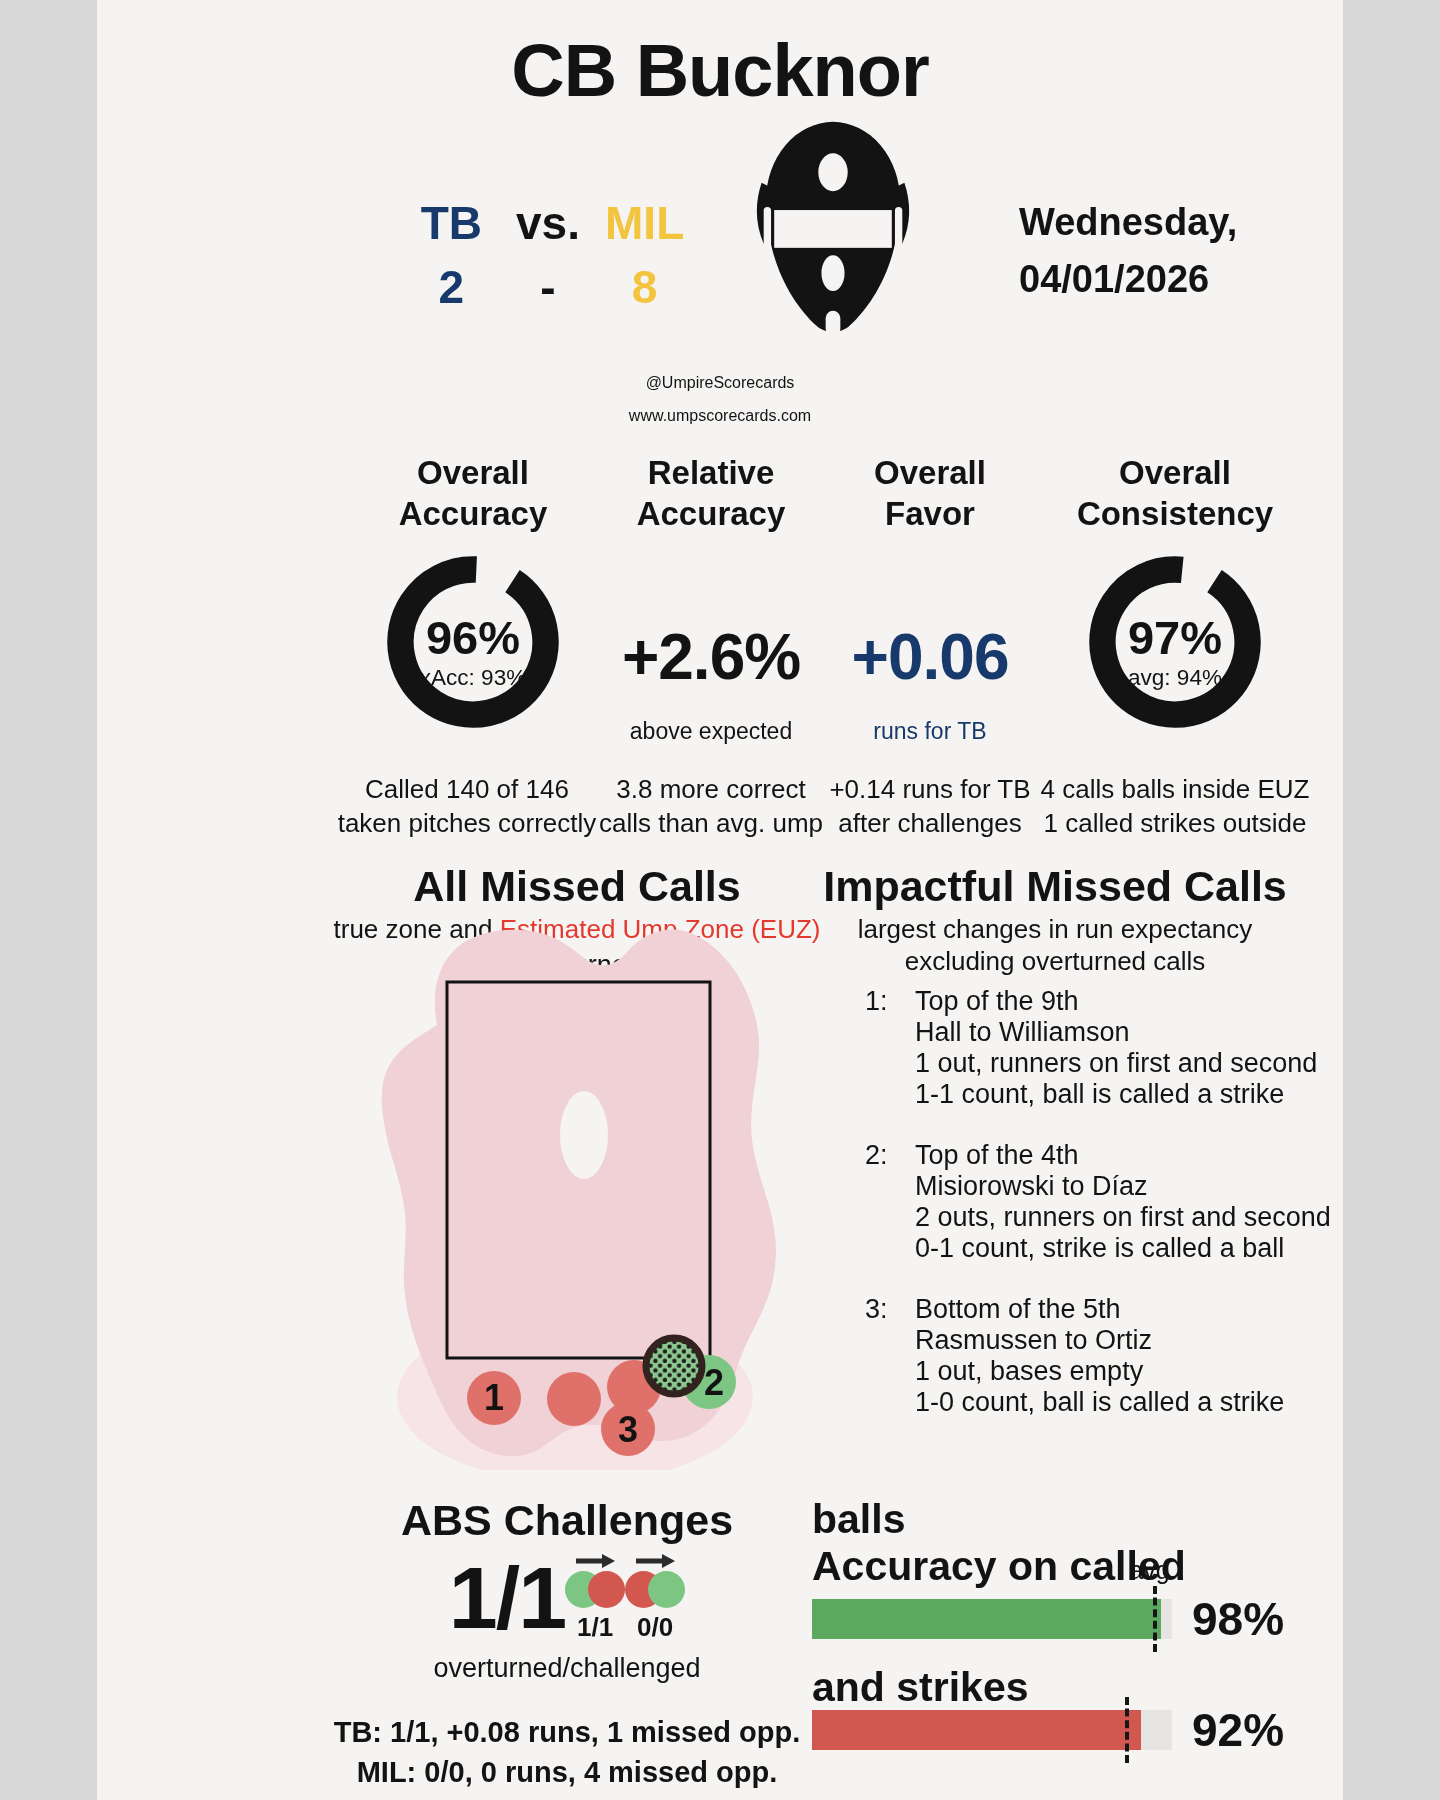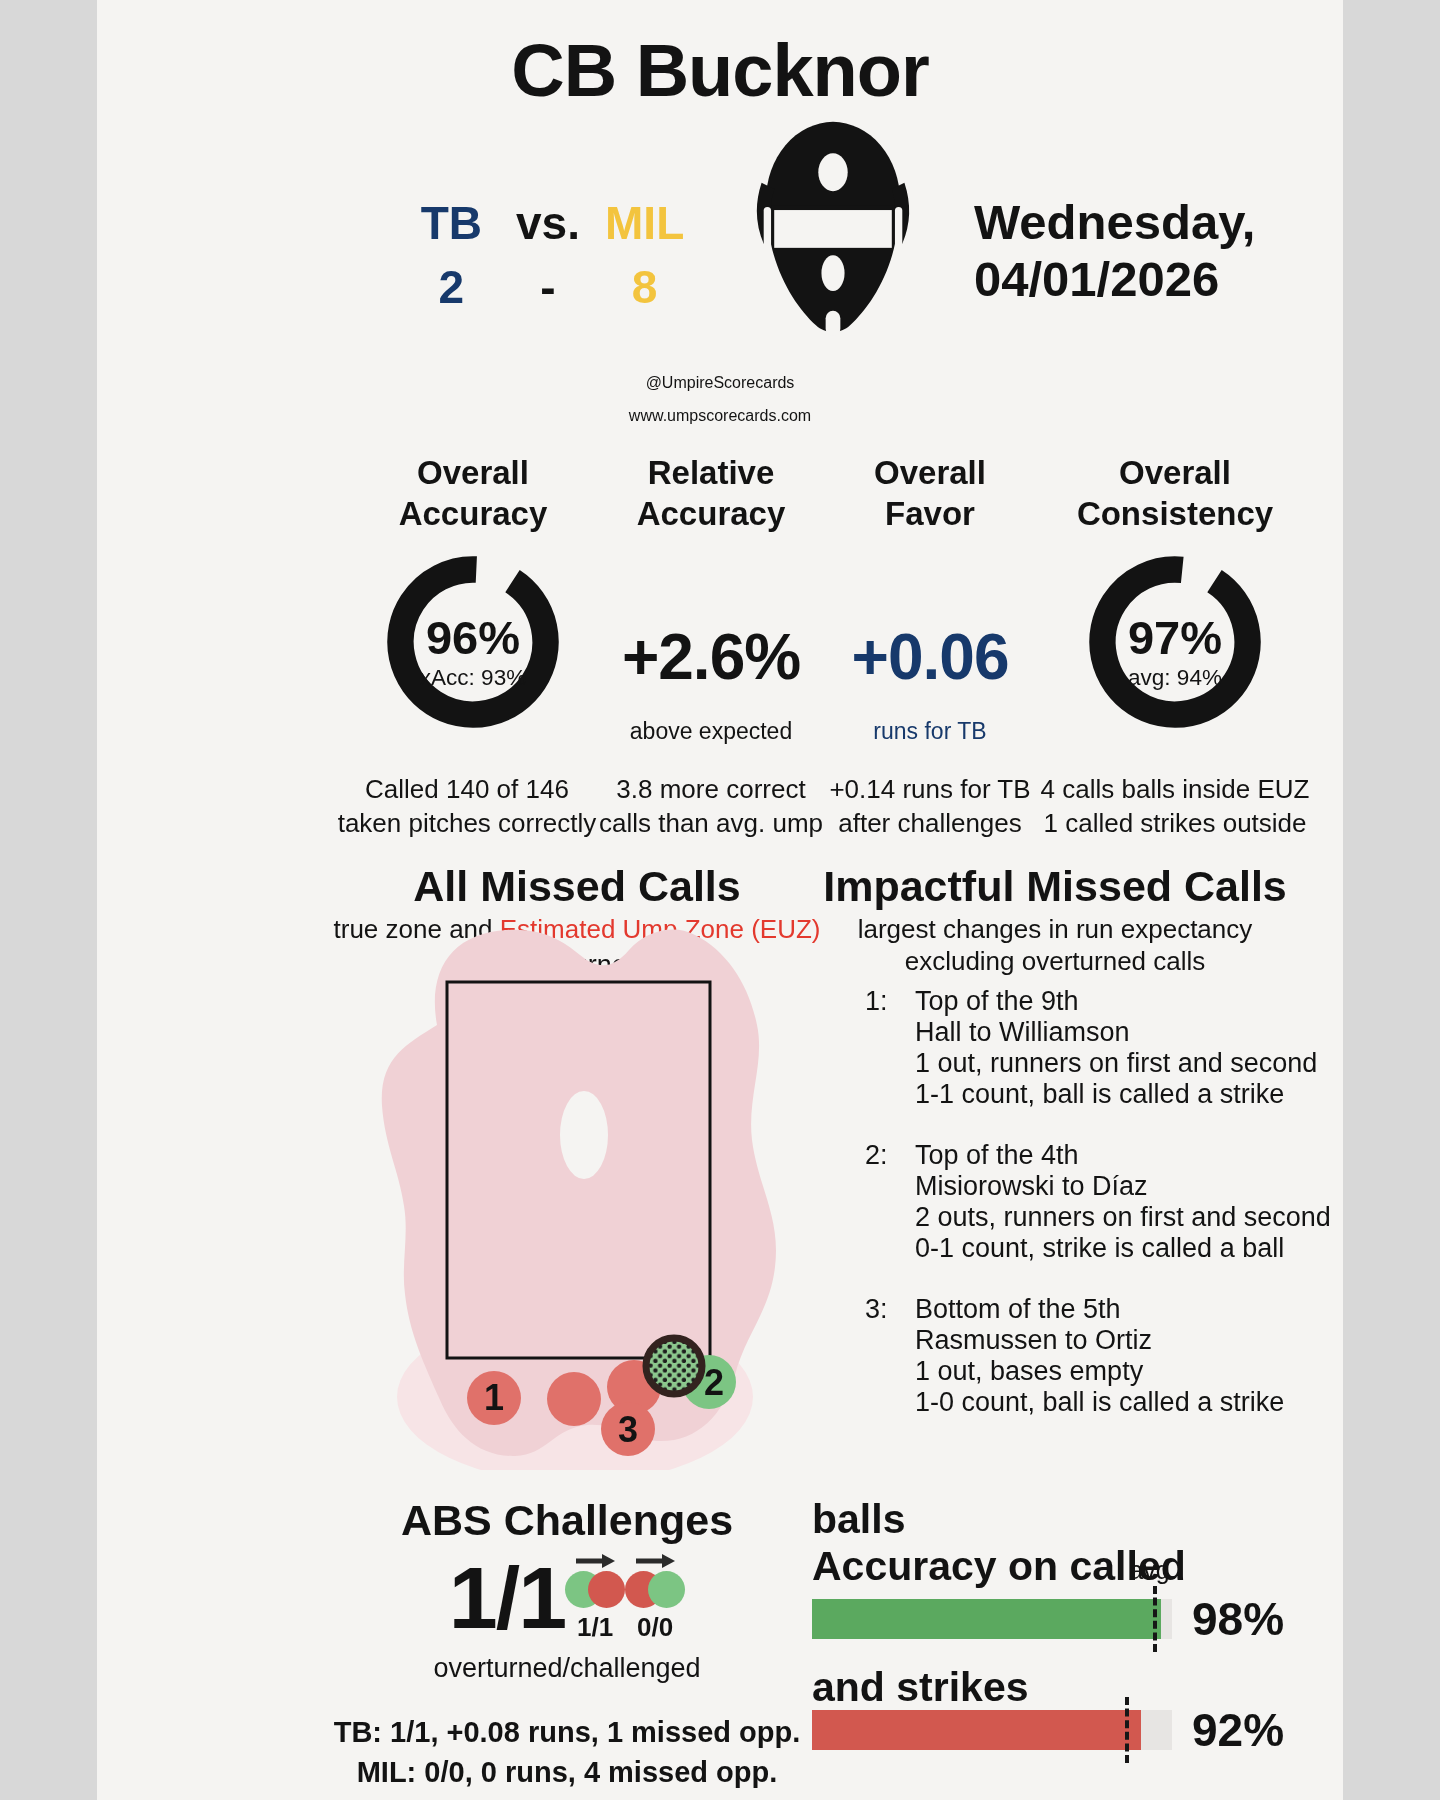--- a/index.html
+++ b/index.html
@@ -3,21 +3,21 @@
 <meta charset="utf-8">
 <style>
   * { margin:0; padding:0; box-sizing:border-box; }
   body { background:#d8d8d8; font-family:"Liberation Sans", sans-serif; }
   .canvas{ position:relative; width:1246px; height:1800px; background:#f5f4f2; overflow:hidden; color:#131313; margin:0 auto;}
 
   
   .main-title{ position:absolute; top:28px; left:0; width:100%; text-align:center; font-size:74px; font-weight:700; letter-spacing:-1px;}
   .scoreline{ position:absolute; left:306px; top:196px; width:290px; display:grid; grid-template-columns:1fr 1fr 1fr; row-gap:10px; text-align:center; font-size:46px; font-weight:700;}
   .navy{ color:#17396b; } .gold{ color:#f3c43e; } .red-text{ color:#e3392e; }
-  .date-block{ position:absolute; left:877px; top:194px; font-size:49px; font-weight:700; line-height:57px;}
+  .date-block{ position:absolute; left:922px; top:194px; font-size:38px; font-weight:700; line-height:57px;}
   .mask{ position:absolute; left:652px; top:116px; }
   .attrib{ position:absolute; top:366px; left:0; width:100%; text-align:center; font-size:16px; line-height:33px; font-weight:500;}
 
   
   .stat-col{ position:absolute; top:452px; transform:translateX(-50%); text-align:center; width:360px;}
   .stat-head{ font-size:33px; font-weight:700; line-height:41px;}
   .donut{ margin-top:10px; }
   .donut-val{ font-size:48px; font-weight:700; fill:#131313; text-anchor:middle;}
   .donut-sub{ font-size:23px; font-weight:500; fill:#131313; text-anchor:middle;}
   .big-val{ font-size:64px; font-weight:700; margin-top:86px; letter-spacing:-1px;}

